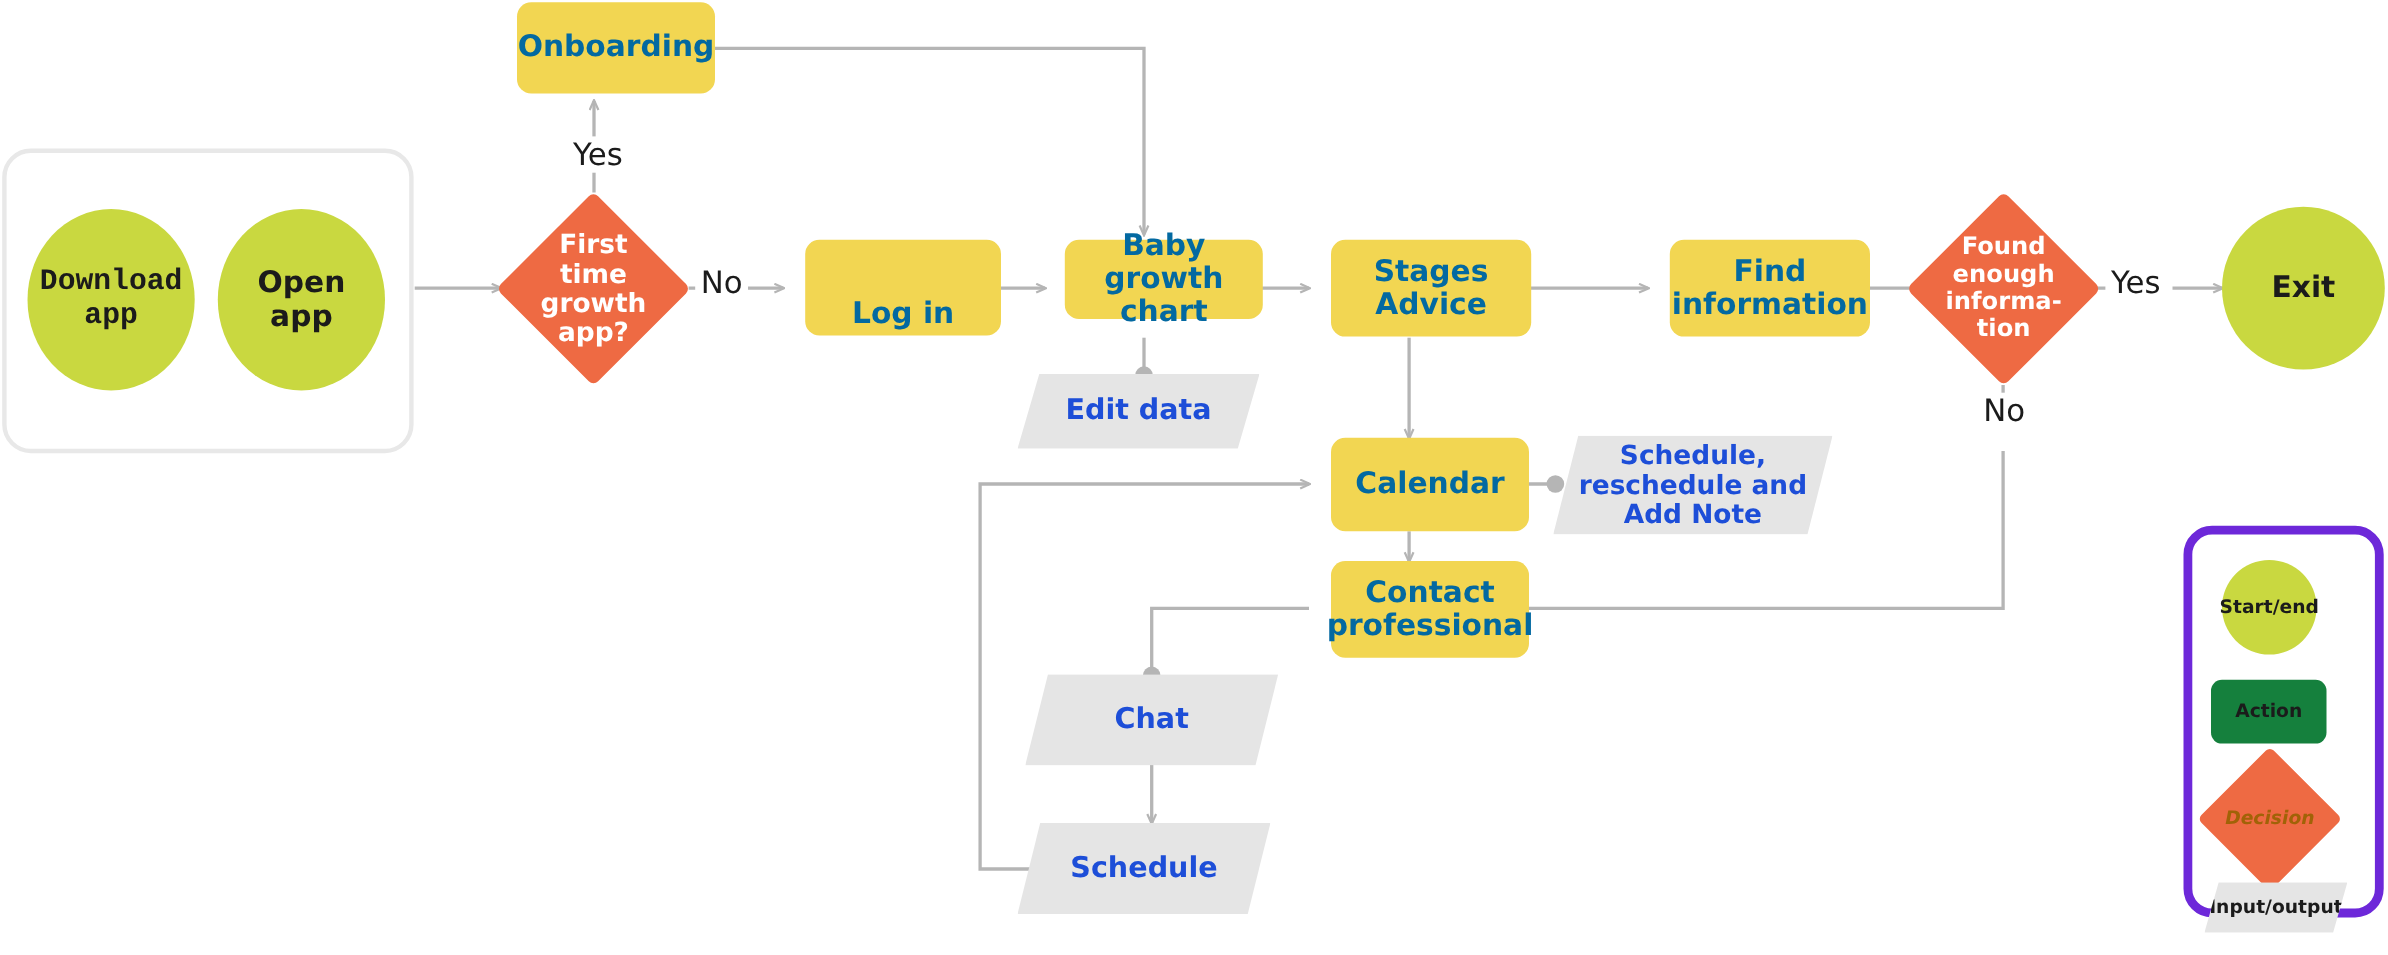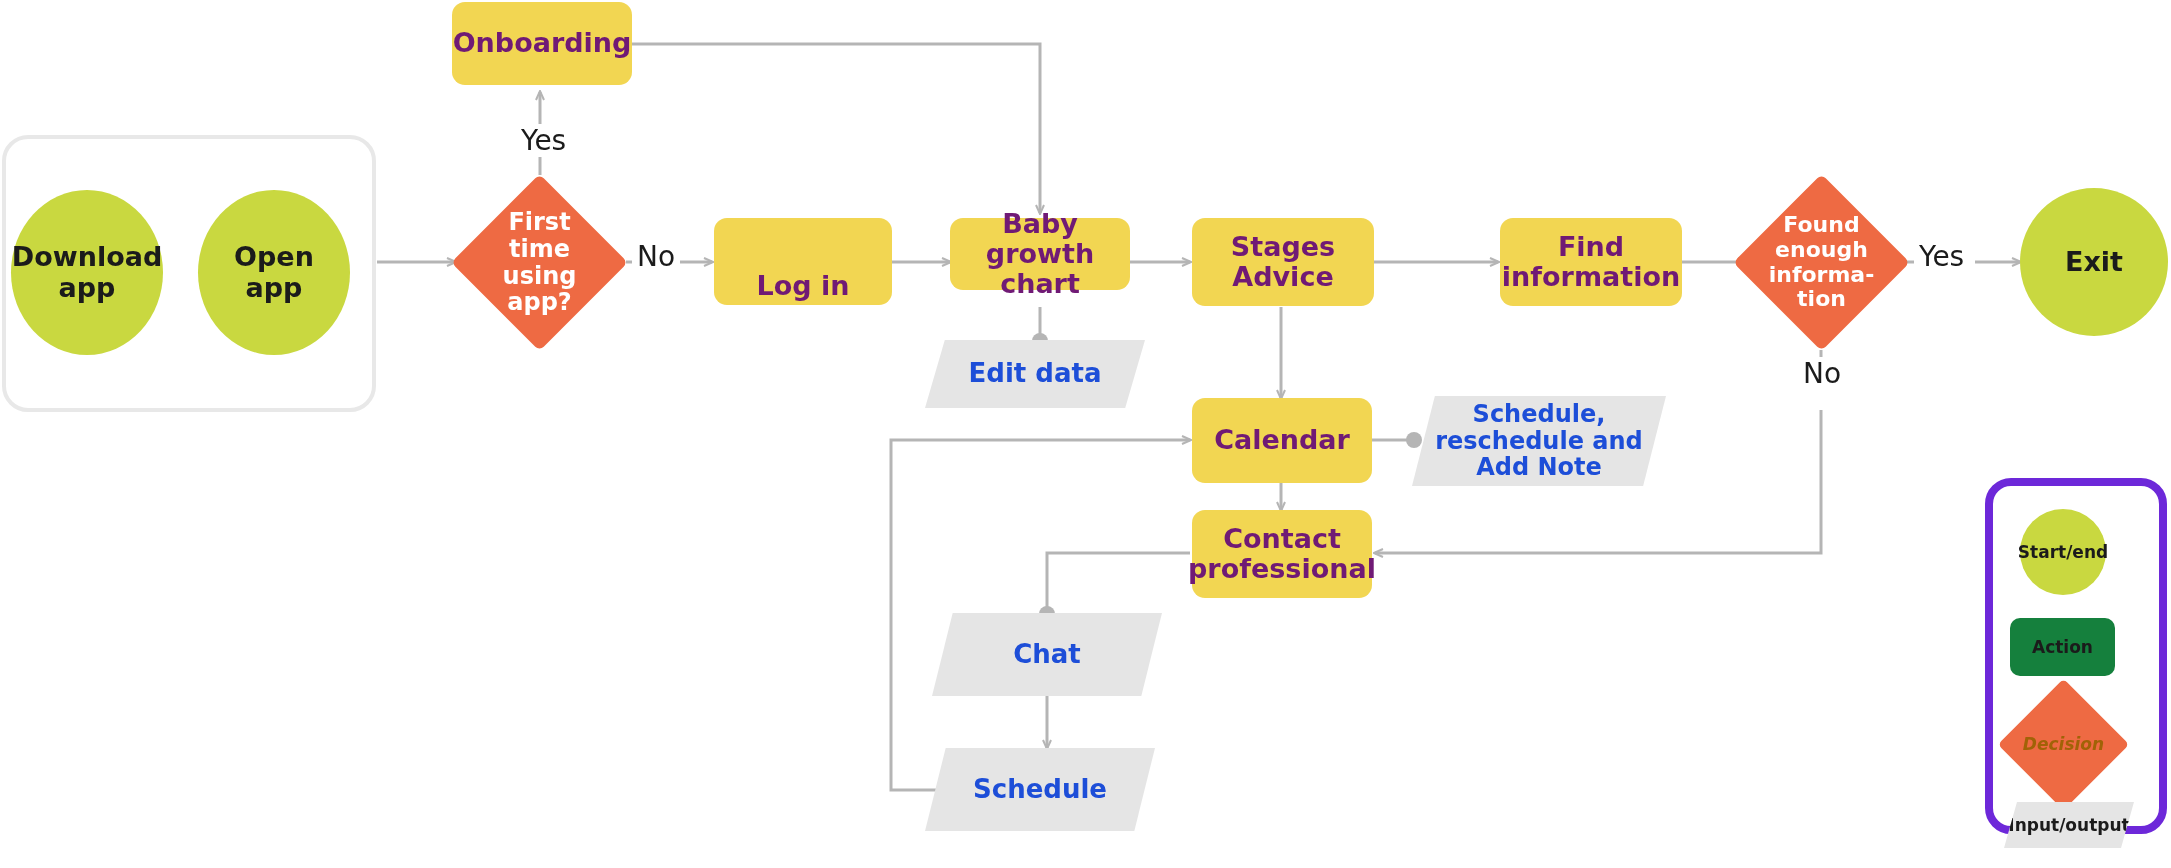--- a/index.html
+++ b/index.html
@@ -8,21 +8,21 @@
     width:2171px;height:868px;overflow:hidden;
   }
   #canvas{position:relative;width:2171px;height:868px;background:#fff;}
 
   svg.edges{position:absolute;left:0;top:0;width:2171px;height:868px;overflow:visible;}
 
   .node{position:absolute;display:flex;align-items:center;justify-content:center;
         text-align:center;line-height:1.12;box-sizing:border-box;}
 
   .ellipse{background:#c9d840;border-radius:50%;color:#1b1b1b;font-weight:700;font-size:27px;}
-  .action{background:#f2d652;border-radius:13px;color:#701a75;font-weight:700;font-size:27px;padding:4px 10px;}
+  .action{background:#f2d652;border-radius:13px;color:#0369a1;font-weight:700;font-size:27px;padding:4px 10px;margin-left:18px;}
   .io{background:#e5e5e5;color:#1d4ed8;font-weight:700;font-size:26px;
       clip-path:polygon(9% 0%,100% 0%,91% 100%,0% 100%);padding:4px 14px;}
   .decision{color:#ffffff;font-weight:700;font-size:24px;}
   .decision .dshape{position:absolute;left:0;top:0;width:100%;height:100%;
       background:#ee6a43;transform:rotate(45deg);border-radius:6px;}
   .decision .dlabel{position:relative;z-index:2;width:118%;}
 
   .group-box{position:absolute;border:4px solid #e8e8e8;border-radius:26px;box-sizing:border-box;}
 
   .edge-label{position:absolute;color:#1b1b1b;font-size:28px;font-weight:400;
@@ -89,34 +89,34 @@
     </g>
     <g fill="#b5b5b5" stroke="none">
       <circle cx="1040" cy="341" r="8"></circle>
       <circle cx="1414" cy="440" r="8"></circle>
       <circle cx="1047" cy="614" r="8"></circle>
     </g>
   </svg>
 
   <div class="group-box" style="left:2px;top:135px;width:374px;height:277px;"></div>
 
-  <div class="node ellipse" style="left:11px;top:190px;width:152px;height:165px;">
+  <div class="node ellipse" style="left:25px;top:190px;width:152px;height:165px;font-family:Liberation Mono, monospace;">
     <span style="white-space:pre-line;">Download
 app</span>
   </div>
 
   <div class="node ellipse" style="left:198px;top:190px;width:152px;height:165px;">
     <span style="white-space:pre-line;">Open
 app</span>
   </div>
 
   <div class="node decision" style="left:477px;top:200px;width:125px;height:125px;">
     <span class="dshape"></span>
     <span class="dlabel" style="white-space:pre-line;">First time
-using app?</span>
+growth app?</span>
   </div>
 
   <div class="node action" style="left:452px;top:2px;width:180px;height:83px;">
     <span style="white-space:pre-line;">Onboarding</span>
   </div>
 
   <div class="node action" style="left:714px;top:218px;width:178px;height:87px;align-items:flex-end;">
     <span style="white-space:pre-line;">Log in</span>
   </div>
 

